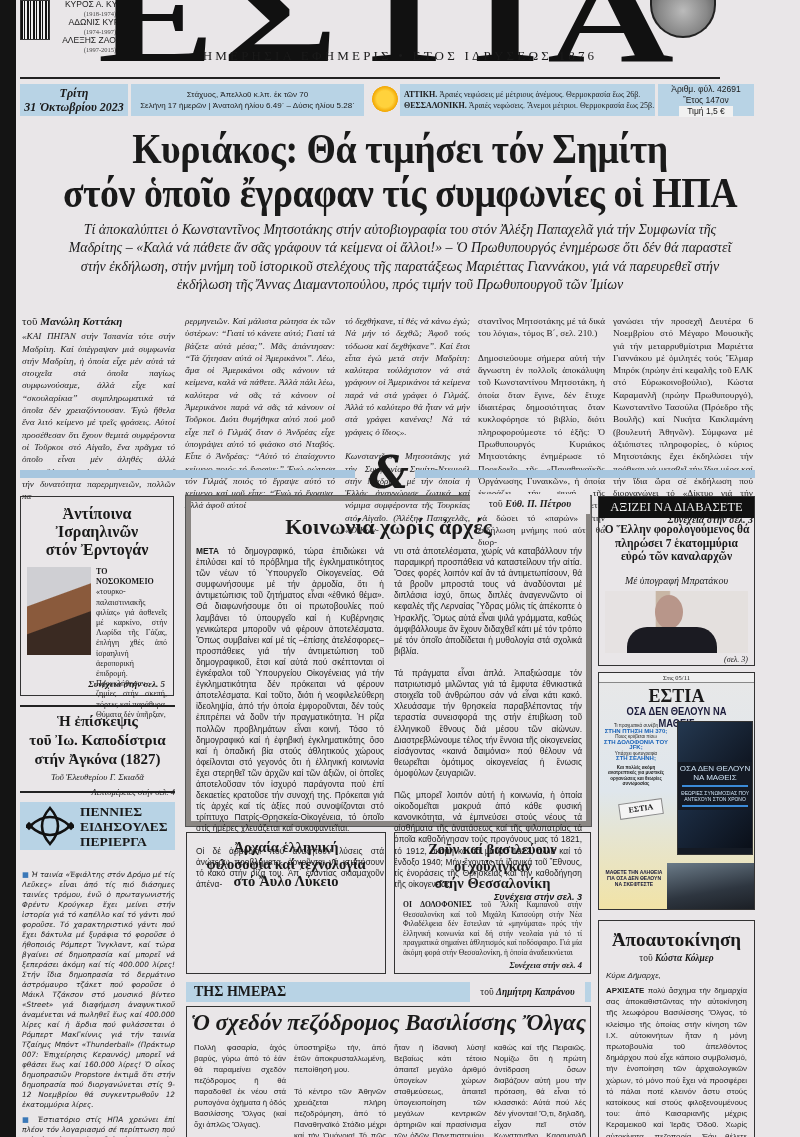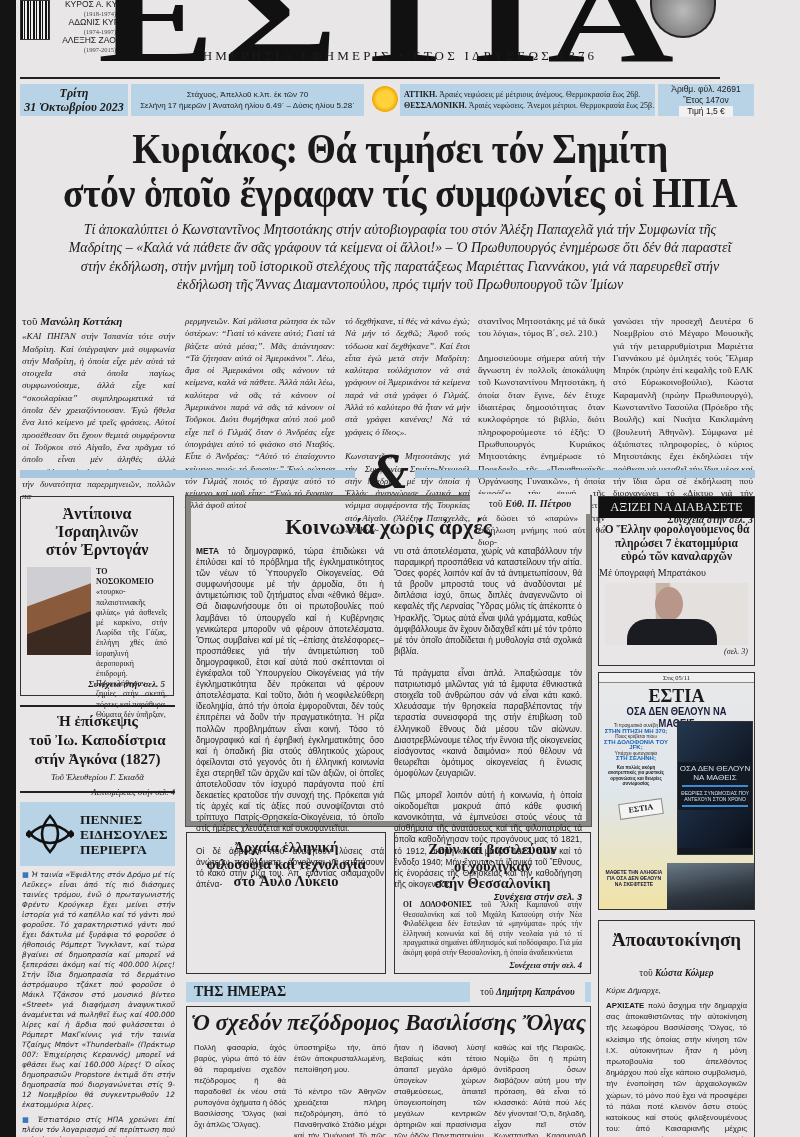--- a/index.html
+++ b/index.html
@@ -119,21 +119,21 @@
   <div class="hboxtitle" style="font-size:15px;line-height:19px">
     <div>Ἡ ἐπίσκεψις</div>
     <div>τοῦ Ἰω. Καποδίστρια</div>
     <div>στήν Ἀγκόνα (1827)</div>
   </div>
   <div style="font-size:9px;font-style:italic;margin-top:3px">Τοῦ Ἐλευθερίου Γ. Σκιαδᾶ</div>
   <div style="font-size:8.5px;font-style:italic;text-align:right;margin-top:5px">Λεπτομέρειες στήν σελ. 4</div>
 </div>
 <div class="abs" style="left:20px;top:791px;width:155px;height:2px;background:#222"></div>
 
-<div class="abs" style="left:20px;top:802px;width:155px;height:64px;background:#b8d3e5;display:flex;align-items:center;gap:6px;padding-left:6px">
+<div class="abs" style="left:20px;top:802px;width:155px;height:48px;background:#b8d3e5;display:flex;align-items:center;gap:6px;padding-left:6px">
   <svg width="48" height="40" viewBox="0 0 48 40">
     <g fill="none" stroke="#111" stroke-width="2.5">
       <path d="M4 20 Q24 2 44 20 Q24 38 4 20Z"></path>
       <path d="M24 2 Q8 20 24 38 Q40 20 24 2Z"></path>
     </g>
     <rect x="0" y="17" width="6" height="6" transform="rotate(45 3 20)" fill="#111"></rect>
     <rect x="42" y="17" width="6" height="6" transform="rotate(45 45 20)" fill="#111"></rect>
   </svg>
   <div class="sans" style="font-weight:bold;font-size:13.5px;line-height:15px;font-family:'Liberation Serif',serif">
     <div>ΠΕΝΝΙΕΣ</div>
@@ -157,21 +157,21 @@
 
 Τά πράγματα εἶναι ἁπλά. Ἀπαξιώσαμε τόν πατριωτισμό μιλῶντας γιά τά ἔμφυτα ἐθνικιστικά στοιχεῖα τοῦ ἀνθρώπου σάν νά εἶναι κάτι κακό. Χλευάσαμε τήν θρησκεία παραβλέποντας τήν τεραστία συνεισφορά της στήν ἐπιβίωση τοῦ ἑλληνικοῦ ἔθνους διά μέσου τῶν αἰώνων. Διαστρεβλώνουμε τέλος τήν ἔννοια τῆς οἰκογενείας εἰσάγοντας «καινά δαιμόνια» πού θέλουν νά θεωρεῖται ὁμότιμος οἰκογενείας ἡ ἕνωσις ὁμοφύλων ζευγαριῶν.
 
 Πῶς μπορεῖ λοιπόν αὐτή ἡ κοινωνία, ἡ ὁποία οἰκοδομεῖται μακρυά ἀπό κάθε φυσική κανονικότητα, νά ἐμπνεύσει στούς νέους τά αἰσθήματα τῆς ἀνατάσεως καί τῆς φιλοπατρίας τά ὁποῖα καθοδήγησαν τούς προγόνους μας τό 1821, τό 1912, ἀκόμη καί τό μαῦρο 1922, ἀλλά καί τό ἔνδοξο 1940; Μήν ἔχοντας τά ἰδανικά τοῦ Ἔθνους, τίς ἐνοράσεις τῆς Θρησκείας καί τήν καθοδήγηση τῆς οἰκογενείας,</div>
   <div class="cont" style="font-size:9px">Συνέχεια στήν σελ. 3</div>
 </div>
 
 <div class="abs box" style="left:598px;top:496px;width:157px;height:170px">
   <div style="background:#111;color:#eee;text-align:center;font-size:12.5px;padding:3px 0">ΑΞΙΖΕΙ ΝΑ ΔΙΑΒΑΣΕΤΕ</div>
   <div style="text-align:center;font-weight:bold;font-size:11.5px;line-height:13.5px;padding:5px 4px 0">Ὁ Ἕλλην φορολογούμενος θά πληρώσει 7 ἑκατομμύρια εὐρώ τῶν καναλαρχῶν</div>
-  <div style="font-size:10px;margin-top:3px">Μέ ὑπογραφή Μπρατάκου</div>
+  <div style="text-align:center;font-style:italic;font-size:10px;margin-top:11px">Μέ ὑπογραφή Μπρατάκου</div>
   <div style="margin:5px 6px 0;height:62px;background:linear-gradient(90deg,#e6e2e2 0 35%,#c8b6a5 36% 45%,#e4e0de 46%);position:relative">
     <div style="position:absolute;left:50px;top:4px;width:28px;height:34px;border-radius:50%;background:#b8968a"></div>
     <div style="position:absolute;left:22px;top:36px;width:90px;height:26px;border-radius:20px 20px 0 0;background:#1b1b22"></div>
   </div>
   <div style="text-align:right;font-style:italic;font-size:8px;padding:2px 6px">(σελ. 3)</div>
 </div>
 
 <div class="abs box" style="left:598px;top:672px;width:157px;height:238px;background:linear-gradient(180deg,#e8e8e8 0,#dfe6ec 50%,#f1e3a6 100%);overflow:hidden">
   <div style="text-align:center;font-size:6.5px;border-bottom:1px solid #888;background:#efefef;padding:1px">Στις 05/11</div>
   <div style="text-align:center;font-weight:bold;font-size:18px;line-height:18px;margin-top:4px">ΕΣΤΙΑ</div>
@@ -225,17 +225,17 @@
 
 Ἐπιτρέψτε μου –ὡς φανατικός χρήστης τῶν μέ-</div>
 <div class="abs sans" style="left:294px;top:1042px;width:92px;font-size:7.8px;line-height:11px;white-space:pre-line;text-align:justify">ὑποστηρίξω τήν, ἀπό ἐτῶν ἀποκρυσταλλωμένη, πεποίθησή μου.
 
 Τό κέντρο τῶν Ἀθηνῶν χρειάζεται πλήρη πεζοδρόμηση, ἀπό τό Παναθηναϊκό Στάδιο μέχρι καί τήν Ὁμόνοια! Τό πῶς μπορεῖ αὐτό νά ἐπιτευχθεῖ εἶναι δουλειά τῶν</div>
 <div class="abs sans" style="left:394px;top:1042px;width:92px;font-size:7.8px;line-height:11px;text-align:justify;height:95px;overflow:hidden">ἦταν ἡ ἰδανική λύση! Βεβαίως κάτι τέτοιο ἀπαιτεῖ μεγάλο ἀριθμό ὑπογείων χώρων σταθμεύσεως, ἀπαιτεῖ ὑπογειοποίηση τῶν μεγάλων κεντρικῶν ἀρτηριῶν καί πρασίνισμα τῶν ὁδῶν Πανεπιστημίου, Σταδίου, Ἀκαδημίας, μέρους τῆς Πατησίων καί</div>
 <div class="abs sans" style="left:494px;top:1042px;width:92px;font-size:7.8px;line-height:11px;text-align:justify;height:95px;overflow:hidden">καθώς καί τῆς Πειραιῶς. Νομίζω ὅτι ἡ πρώτη ἀντίδραση ὅσων διαβάζουν αὐτή μου τήν πρόταση, θά εἶναι τό κλασσικό: Αὐτά πού λές δέν γίνονται! Ὅ,τι, δηλαδή, εἶχαν πεῖ στόν Κωνσταντῖνο Καραμανλῆ κάποιοι εἰδικοί, ὅταν τούς ζήτησε νά γίνει τό</div>
 
 <div class="abs box" style="left:598px;top:920px;width:157px;height:225px;padding:8px 7px;overflow:hidden">
   <div class="hboxtitle" style="font-size:19px">Ἀποαυτοκίνηση</div>
-  <div style="text-align:center;font-size:9.5px;margin-top:18px"><span>τοῦ</span> <b><i>Κώστα Κόλμερ</i></b></div>
+  <div style="text-align:center;font-size:9.5px;margin-top:3px"><span>τοῦ</span> <b><i>Κώστα Κόλμερ</i></b></div>
   <div class="sans" style="font-style:italic;font-size:8px;margin-top:8px">Κύριε Δήμαρχε,</div>
   <div class="sans" style="font-size:7.9px;line-height:11.2px;margin-top:5px;text-align:justify"><b>ΑΡΧΙΣΑΤΕ</b> <span>πολύ ἄσχημα τήν δημαρχία σας ἀποκαθιστῶντας τήν αὐτοκίνηση τῆς λεωφόρου Βασιλίσσης Ὄλγας, τό κλείσιμο τῆς ὁποίας στήν κίνηση τῶν Ι.Χ. αὐτοκινήτων ἦταν ἡ μόνη πρωτοβουλία τοῦ ἀπελθόντος δημάρχου πού εἶχε κάποιο συμβολισμό, τήν ἑνοποίηση τῶν ἀρχαιολογικῶν χώρων, τό μόνο πού ἔχει νά προσφέρει τό πάλαι ποτέ κλεινόν ἄστυ στούς κατοίκους καί στούς φιλοξενουμένους του: ἀπό Καισαριανῆς μέχρις Κεραμεικοῦ καί Ἱερᾶς Ὁδοῦ. Χωρίς αὐτοκίνητα, πεζοπορία. Ἐάν θέλετε συμβουλές γιά τήν ἐπιτυχία σας ὡς ἄρχοντος τοῦ πρώτου δήμου τῆς χώρας ἀλλά</span></div>
 
 </div>
 
 </body></html>

